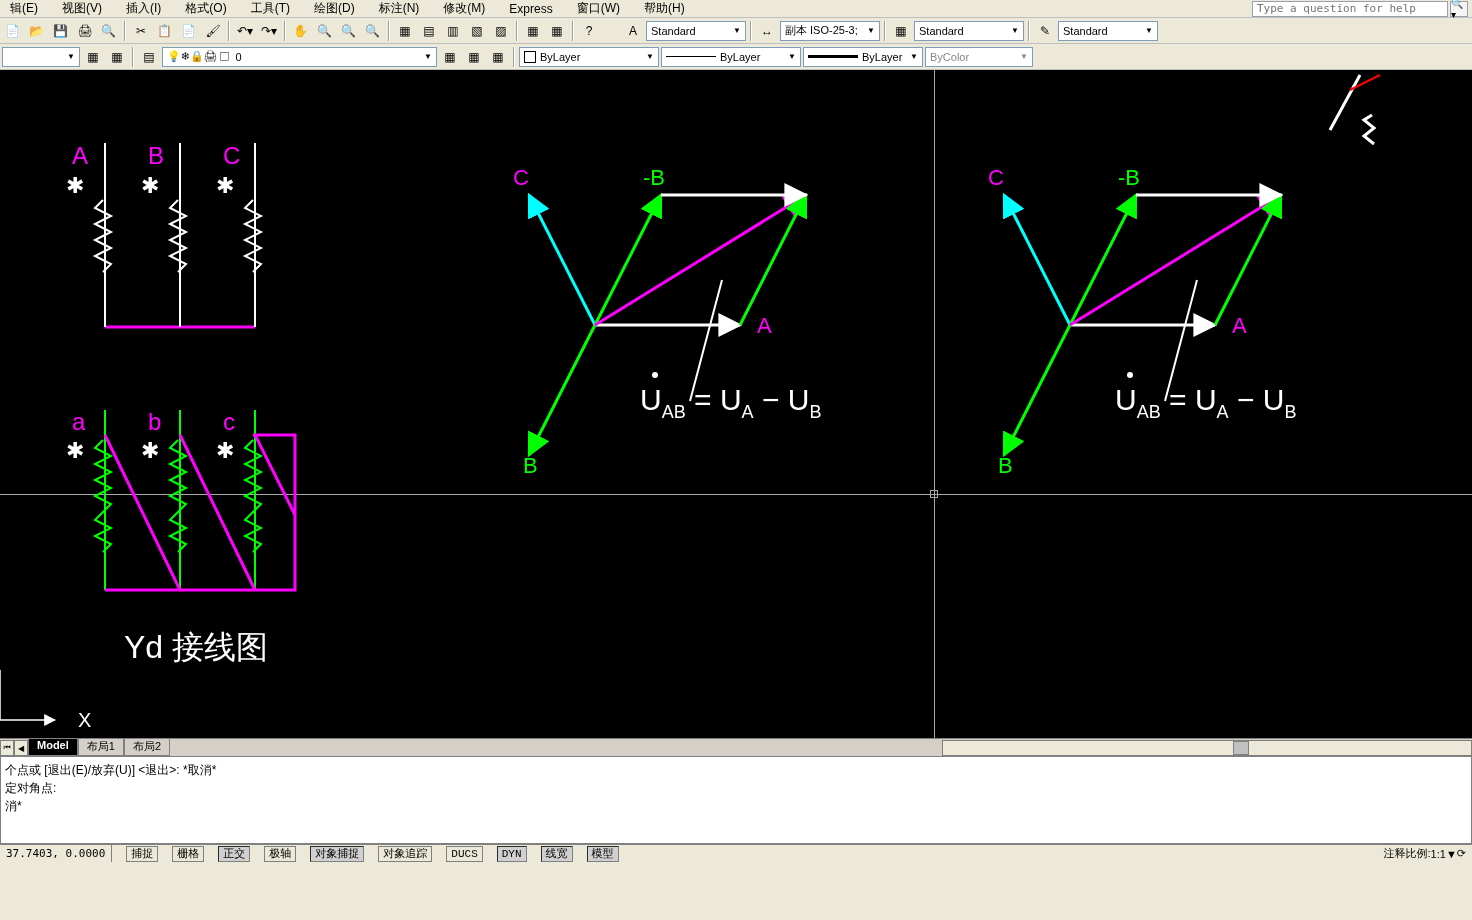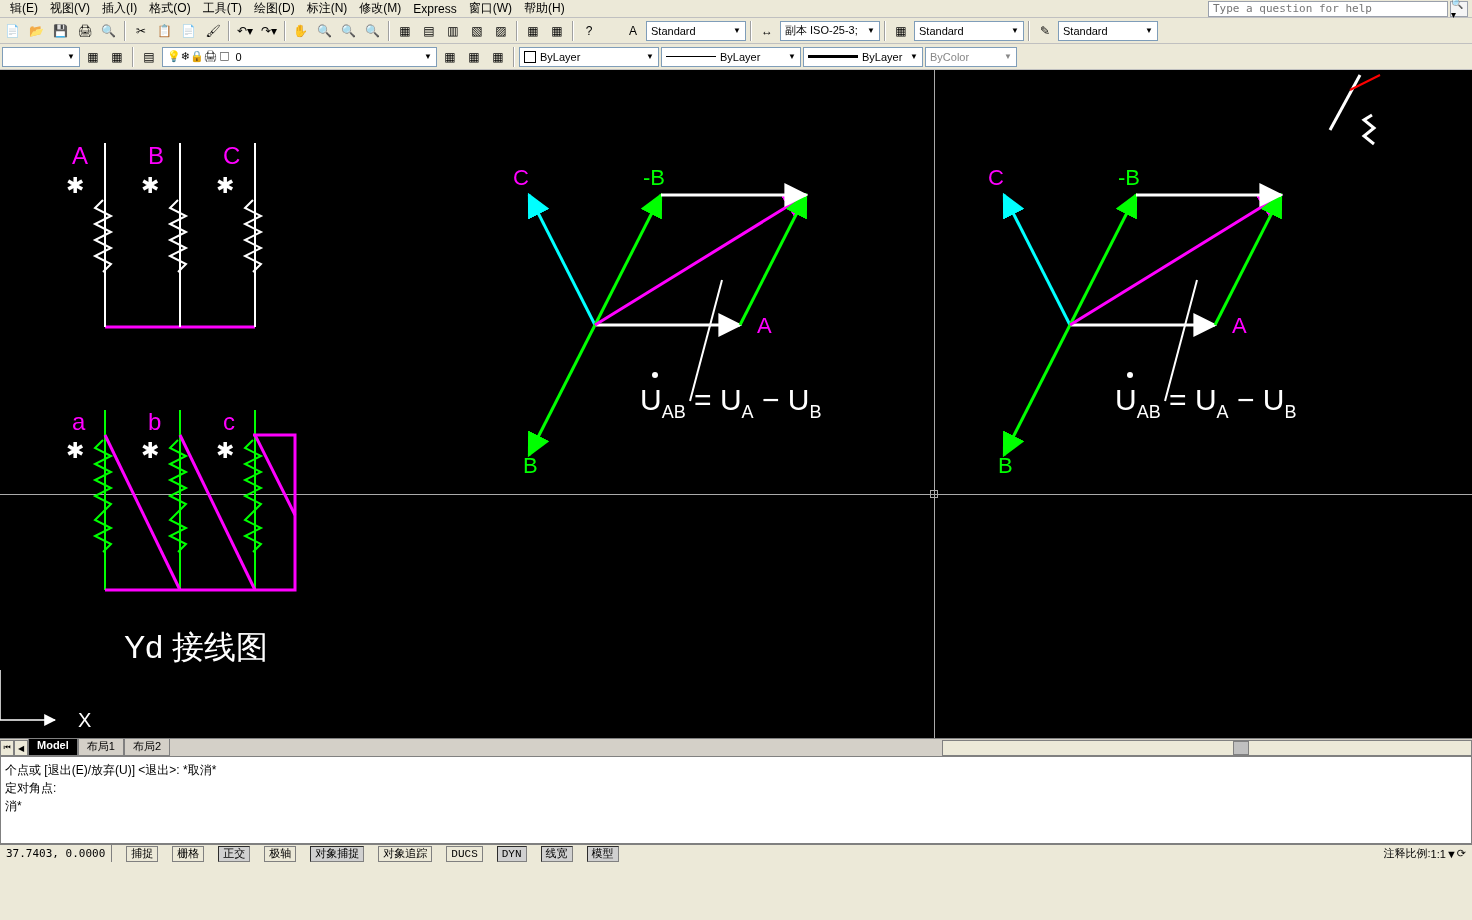--- a/index.html
+++ b/index.html
@@ -1,21 +1,21 @@
 <!DOCTYPE html>
 <html><head>
 <meta charset="utf-8">
 <style>
   * { box-sizing: border-box; margin: 0; padding: 0; }
   html, body { width: 1472px; height: 920px; overflow: hidden; font-family: "SimSun", "Microsoft YaHei", sans-serif; font-size: 12px; background: #ece9d8; }
   
-  .menubar { height: 18px; background: #ece9d8; display: flex; align-items: center; padding: 0 4px; border-bottom: 1px solid #c0c0c0; }
+  .menubar { height: 18px; background: #ece9d8; display: flex; align-items: center; padding: 0 4px; border-bottom: 1px solid #c0c0c0; gap: 12px; }
   .menu-item { padding: 0 6px; cursor: default; }
   .help-box { margin-left: auto; display: flex; align-items: center; }
-  .help-input { width: 240px; height: 16px; font-family: monospace; font-size: 11px; color: #888; padding: 0 4px; border: 1px solid #9aa0ab; }
+  .help-input { width: 196px; height: 16px; font-family: monospace; font-size: 11px; color: #888; padding: 0 4px; border: 1px solid #9aa0ab; }
   .mag-icon { width: 18px; height: 16px; border: 1px solid #9aa0ab; margin-left: 2px; display: flex; align-items: center; justify-content: center; font-size: 10px; background: #f5f5f5; }
   
   .toolbar-row { height: 26px; background: #ece9d8; display: flex; align-items: center; padding: 0 2px; border-bottom: 1px solid #c0c0c0; gap: 2px; }
   .tb-btn { width: 22px; height: 22px; border: 1px solid transparent; display: inline-flex; align-items: center; justify-content: center; font-size: 12px; cursor: default; }
   .tb-sep { width: 2px; height: 20px; border-left: 1px solid #a0a0a0; border-right: 1px solid #fff; margin: 0 2px; }
   .tb-combo { height: 20px; border: 1px solid #7f9db9; background: #fff; display: inline-flex; align-items: center; padding: 0 4px; font-size: 11px; position: relative; }
   .tb-combo .arrow { margin-left: auto; font-size: 8px; }
   .lw-preview { width: 50px; height: 10px; display: flex; align-items: center; margin-right: 4px; }
   .lw-line { width: 100%; background: #000; }
   
@@ -148,21 +148,21 @@
     <span>ByLayer</span>
       <span class="arrow">▼</span>
   </div>
   <div class="tb-combo" style="width:120px">
     <div class="lw-preview">
         <div class="lw-line" style="height:3px"></div>
       </div>
     <span>ByLayer</span>
       <span class="arrow">▼</span>
   </div>
-  <div class="tb-combo" style="width:92px;color:#888">
+  <div class="tb-combo" style="width:108px;color:#888">
     <span>ByColor</span>
       <span class="arrow">▼</span>
   </div>
 </div>
 
 <div class="canvas-area">
   <div class="crosshair-h"></div>
   <div class="crosshair-v"></div>
   <div class="crosshair-box"></div>
   <svg width="1472" height="668">

